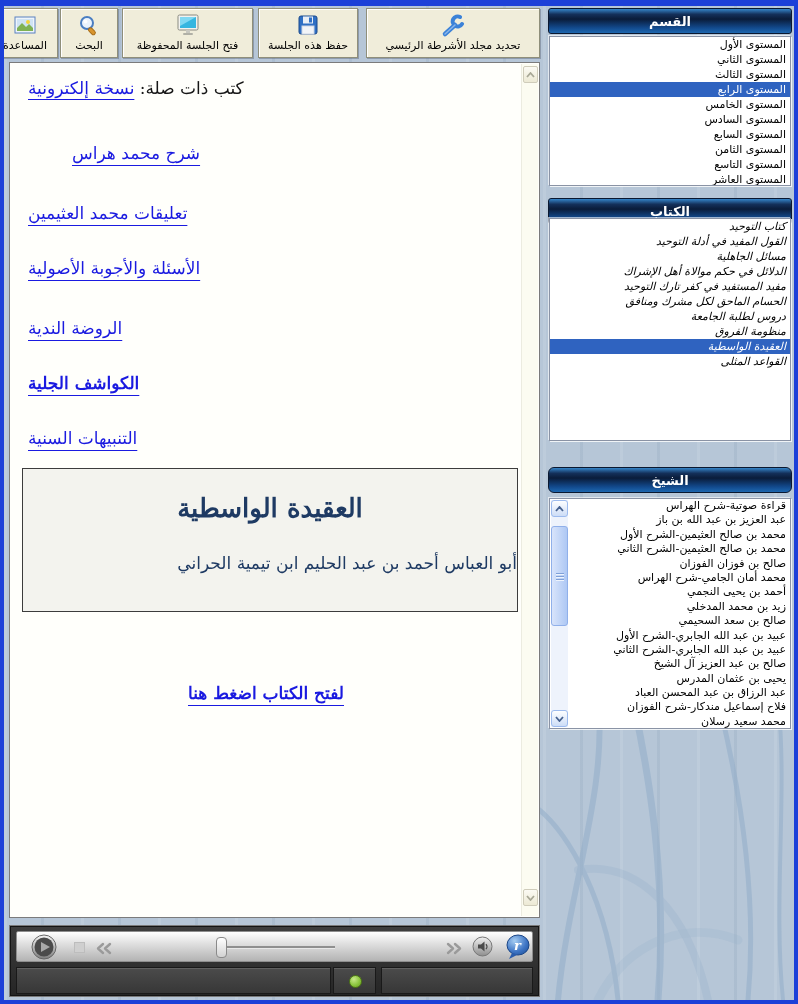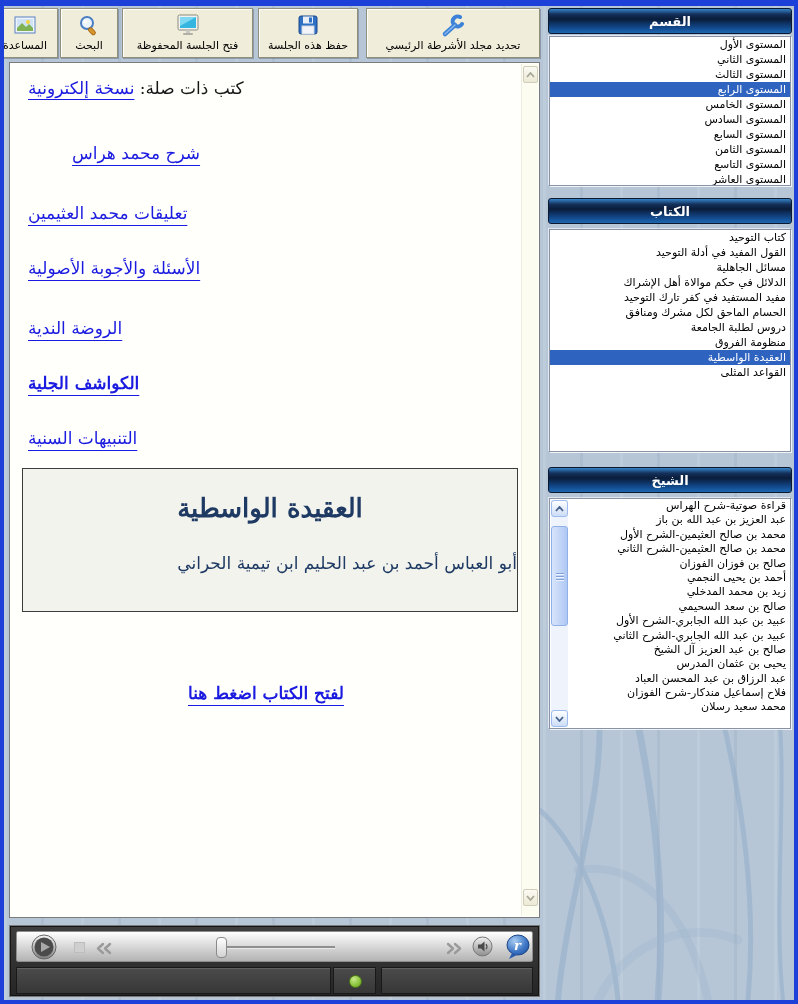--- a/index.html
+++ b/index.html
@@ -83,25 +83,25 @@
   .ppanel.p3{left:371px; width:152px;}
   .green-dot{position:absolute; left:15px; top:7px; width:11px; height:11px; border-radius:50%;
     background:radial-gradient(circle at 35% 30%, #c8e88a, #8cc63f 55%, #6a9c22);
     border:1px solid #4e7a14;}
 
   
   .panel-header{position:absolute; left:544px; width:244px; height:26px; box-sizing:border-box;
     background:linear-gradient(#3584c8 0%, #14305a 22%, #0a1c3a 42%, #12498c 78%, #1d67b0 100%);
     border:1px solid #0a1830; border-radius:3px; color:#fff; font-weight:bold; font-size:13px;
     display:flex; align-items:center; justify-content:center; direction:rtl; z-index:2;}
-  .h1{top:2px;} .h2{top:192px;text-align:center;} .h3{top:461px;}
+  .h1{top:2px;} .h2{top:192px;text-align:center;} .h3{top:461px;border-radius:6px;}
   .listbox{position:absolute; left:545px; width:242px; box-sizing:border-box; background:#fff;
     border:1px solid #8a93a5; box-shadow:1px 1px 0 rgba(255,255,255,.8), -1px -1px 0 rgba(255,255,255,.6);
     overflow:hidden; z-index:2;}
-  .l1{top:30px; height:150px;} .l2{top:223px; height:223px;} .l3{top:492px; height:231px;}
+  .l1{top:30px; height:150px;} .l2{top:212px; height:223px;font-style:italic;} .l3{top:492px; height:231px;}
   .listbox .li{direction:rtl; text-align:right; padding:0 4px 0 2px; font-size:11px;
     color:#000; white-space:nowrap; cursor:pointer;}
   .l1 .li,.l2 .li{height:15px; line-height:15px;}
   .l3 .li{height:14.4px; line-height:14.4px; padding-left:11px;}
   .listbox .li.sel{background:#2f63c0; color:#fff;}
 
   .sh-scroll{position:absolute; left:547px; top:494px; width:17px; height:227px; z-index:3;
     background:#eef3fc;}
   .sh-arrow{position:absolute; left:0; width:17px; height:17px; box-sizing:border-box;
     background:linear-gradient(#feffff,#cdddf7); border:1px solid #9dbbee; border-radius:3px;
@@ -329,20 +329,21 @@
   <div class="panel-header h3">
     <span>الشيخ</span>
   </div>
   <div class="listbox l3">
 
   <div class="li">قراءة صوتية-شرح الهراس</div>
       <div class="li">عبد العزيز بن عبد الله بن باز</div>
       <div class="li">محمد بن صالح العثيمين-الشرح الأول</div>
       <div class="li">محمد بن صالح العثيمين-الشرح الثاني</div>
       <div class="li">صالح بن فوزان الفوزان</div>
+      <div class="li">محمد أمان الجامي-شرح الهراس</div>
       <div class="li">أحمد بن يحيى النجمي</div>
       <div class="li">زيد بن محمد المدخلي</div>
       <div class="li">صالح بن سعد السحيمي</div>
       <div class="li">عبيد بن عبد الله الجابري-الشرح الأول</div>
       <div class="li">عبيد بن عبد الله الجابري-الشرح الثاني</div>
       <div class="li">صالح بن عبد العزيز آل الشيخ</div>
       <div class="li">يحيى بن عثمان المدرس</div>
       <div class="li">عبد الرزاق بن عبد المحسن العباد</div>
       <div class="li">فلاح إسماعيل مندكار-شرح الفوزان</div>
       <div class="li">محمد سعيد رسلان</div>

